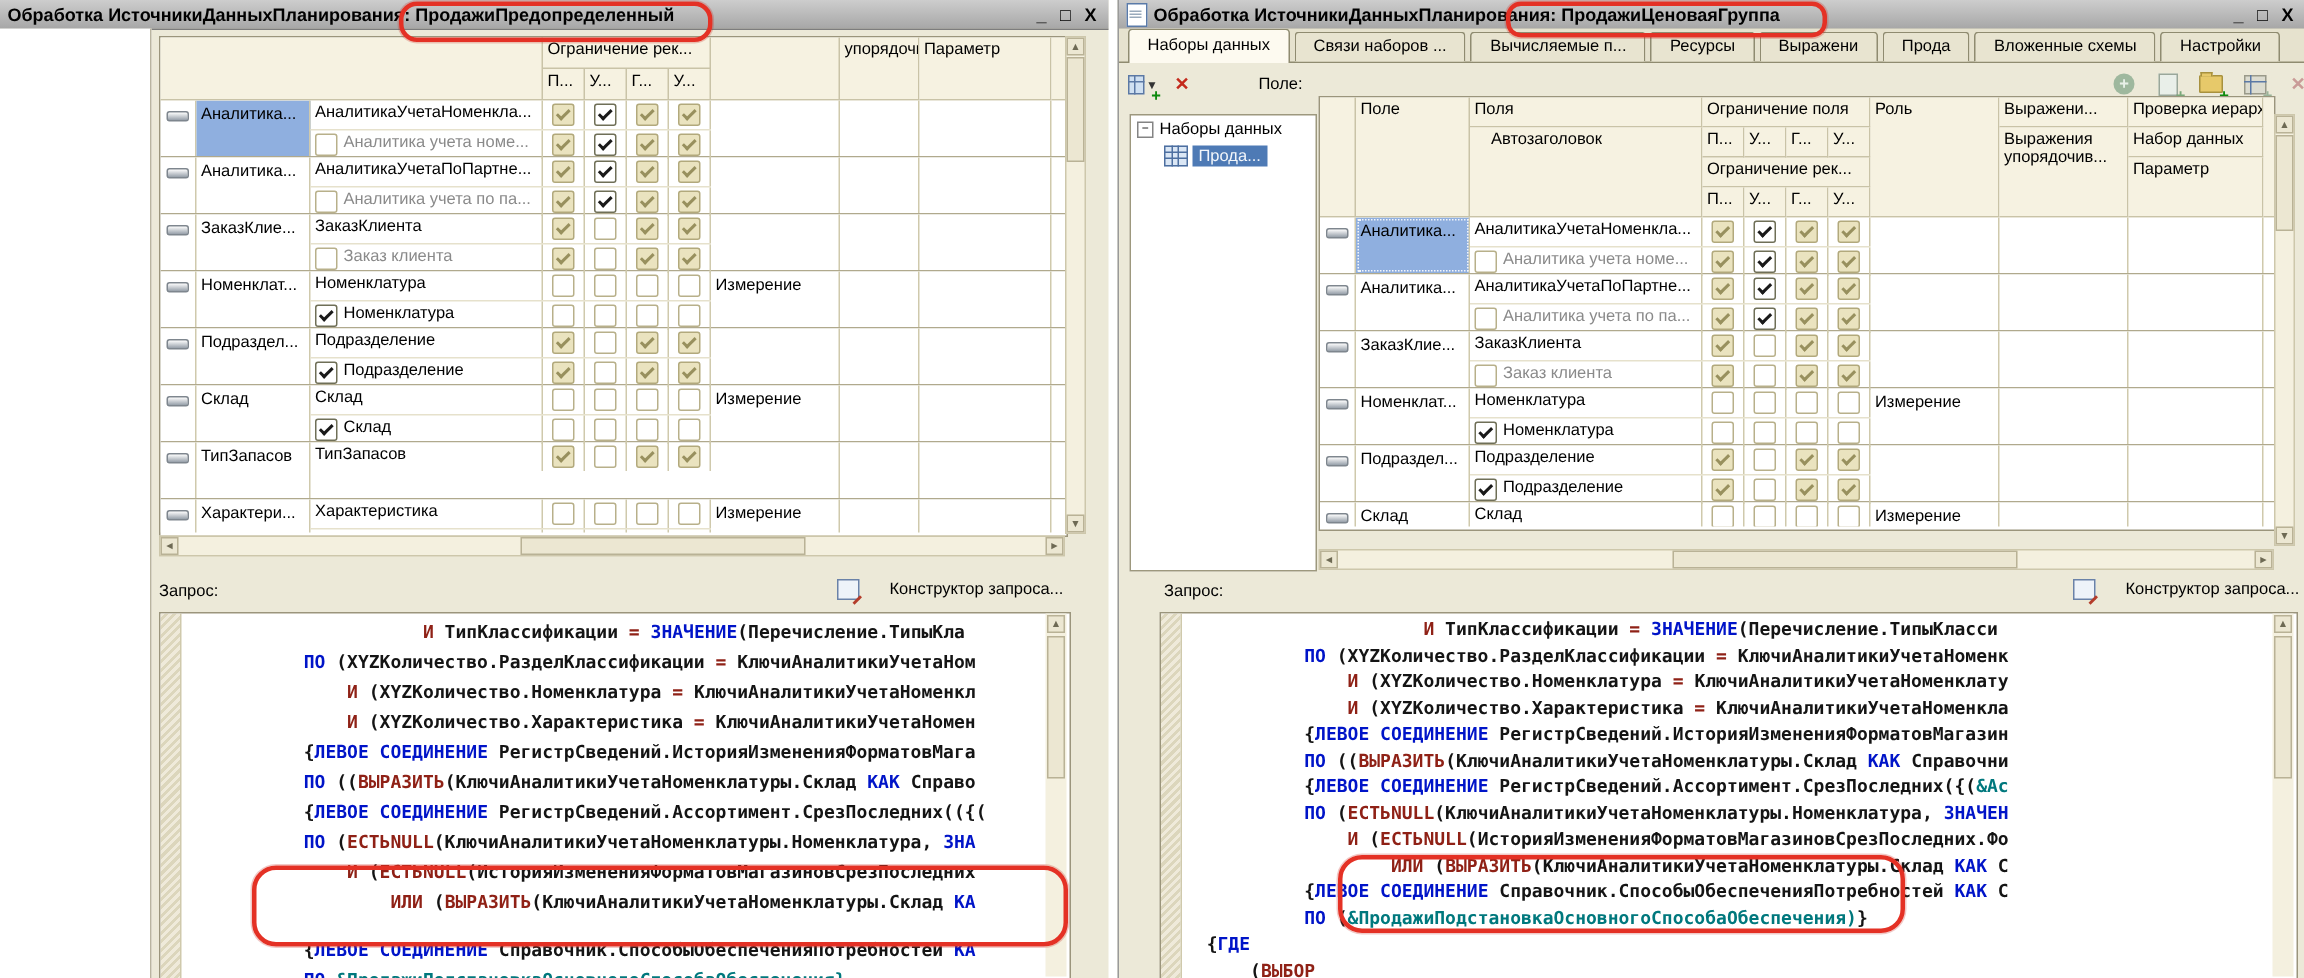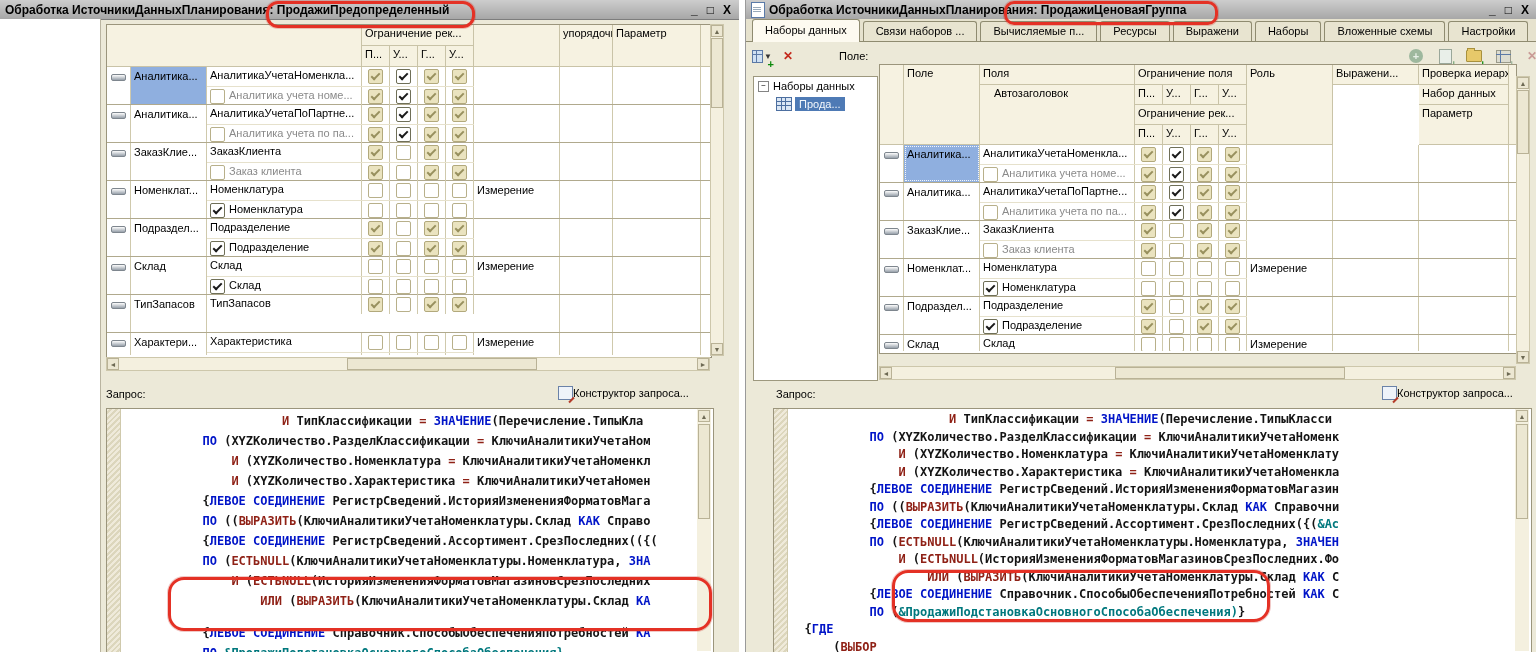--- a/index.html
+++ b/index.html
@@ -87,21 +87,21 @@
   .cb.ec::after{border-color:#1a1a1a}
 
   
   .vscroll,.hscroll{position:absolute;background:#f4f0df;border:1px solid #cdc7ab;box-sizing:border-box}
   .sbtn{position:absolute;width:12px;height:12px;background:#ece7d2;border:1px solid #b9b296;
      color:#6e6a54;font-size:7px;line-height:11px;text-align:center;box-sizing:border-box}
   .sthumb{position:absolute;background:#ece7d2;border:1px solid #b9b296;box-sizing:border-box}
 
   
   .qlabel{position:absolute;font-size:11px}
-  .qlink{position:absolute;display:flex;align-items:center;gap:0;white-space:nowrap}
+  .qlink{position:absolute;display:flex;align-items:center;gap:20px;white-space:nowrap}
   .qlink-ico{width:13px;height:12px;border:1px solid #6a82a8;background:#eef3f9;position:relative}
   .qlink-ico::after{content:"";position:absolute;right:-3px;bottom:-2px;width:7px;height:2px;
      background:#b43c2a;transform:rotate(-45deg)}
   .qbox{position:absolute;background:#fff;border:1px solid #9b957c;overflow:hidden}
   .qgutter{position:absolute;left:0;top:0;bottom:0;width:13px;
      background:repeating-linear-gradient(135deg,#efeada 0 2px,#dcd6bc 2px 4px);border-right:1px solid #cfc9ac}
   .qtext{position:absolute;left:16px;top:2px;right:16px;bottom:0;
      font-family:"DejaVu Sans Mono",monospace;font-size:12px;font-weight:bold;white-space:pre;overflow:hidden}
   .qline{height:20px;line-height:20px}
   .qgap{height:12px}
@@ -533,21 +533,21 @@
       <span>X</span>
     </span>
   </div>
 
   <div class="tabstrip" id="rw-tabs">
       <div class="tab active"><span>Наборы данных</span></div>
       <div class="tab"><span>Связи наборов ...</span></div>
       <div class="tab"><span>Вычисляемые п...</span></div>
       <div class="tab"><span>Ресурсы</span></div>
       <div class="tab"><span>Выражени</span></div>
-      <div class="tab"><span>Наборы</span></div>
+      <div class="tab"><span>Прода</span></div>
       <div class="tab"><span>Вложенные схемы</span></div>
       <div class="tab"><span>Настройки</span></div>
     </div>
 
   <div style="position:absolute;left:6px;top:46px;display:flex;align-items:center;gap:6px">
     <span class="tb-icon">
         <span class="grid-ico"></span>
         <span class="plus">+</span>
         <span class="caret">▼</span>
       </span>
@@ -608,20 +608,21 @@
         <div style="display:flex">
           <div class="hcell" style="width:28px;height:20px">П...</div>
           <div class="hcell" style="width:28px;height:20px">У...</div>
           <div class="hcell" style="width:28px;height:20px">Г...</div>
           <div class="hcell" style="width:28px;height:20px">У...</div>
         </div>
       </div>
       <div class="hcell" style="width:86px;height:80px">Роль</div>
       <div style="width:86px;flex:none">
         <div class="hcell" style="height:20px">Выражени...</div>
+        <div class="hcell" style="height:60px;white-space:normal">Выражения упорядочив...</div>
       </div>
       <div style="width:90px;flex:none">
         <div class="hcell" style="height:20px">Проверка иерархии:</div>
         <div class="hcell" style="height:20px">Набор данных</div>
         <div class="hcell" style="height:40px">Параметр</div>
       </div>
       <div class="hcell" style="width:7px;height:80px;border-right:none"></div>
     </div>
     <div class="rows" id="rows-right" style="height:206px">
         <div class="grp">

